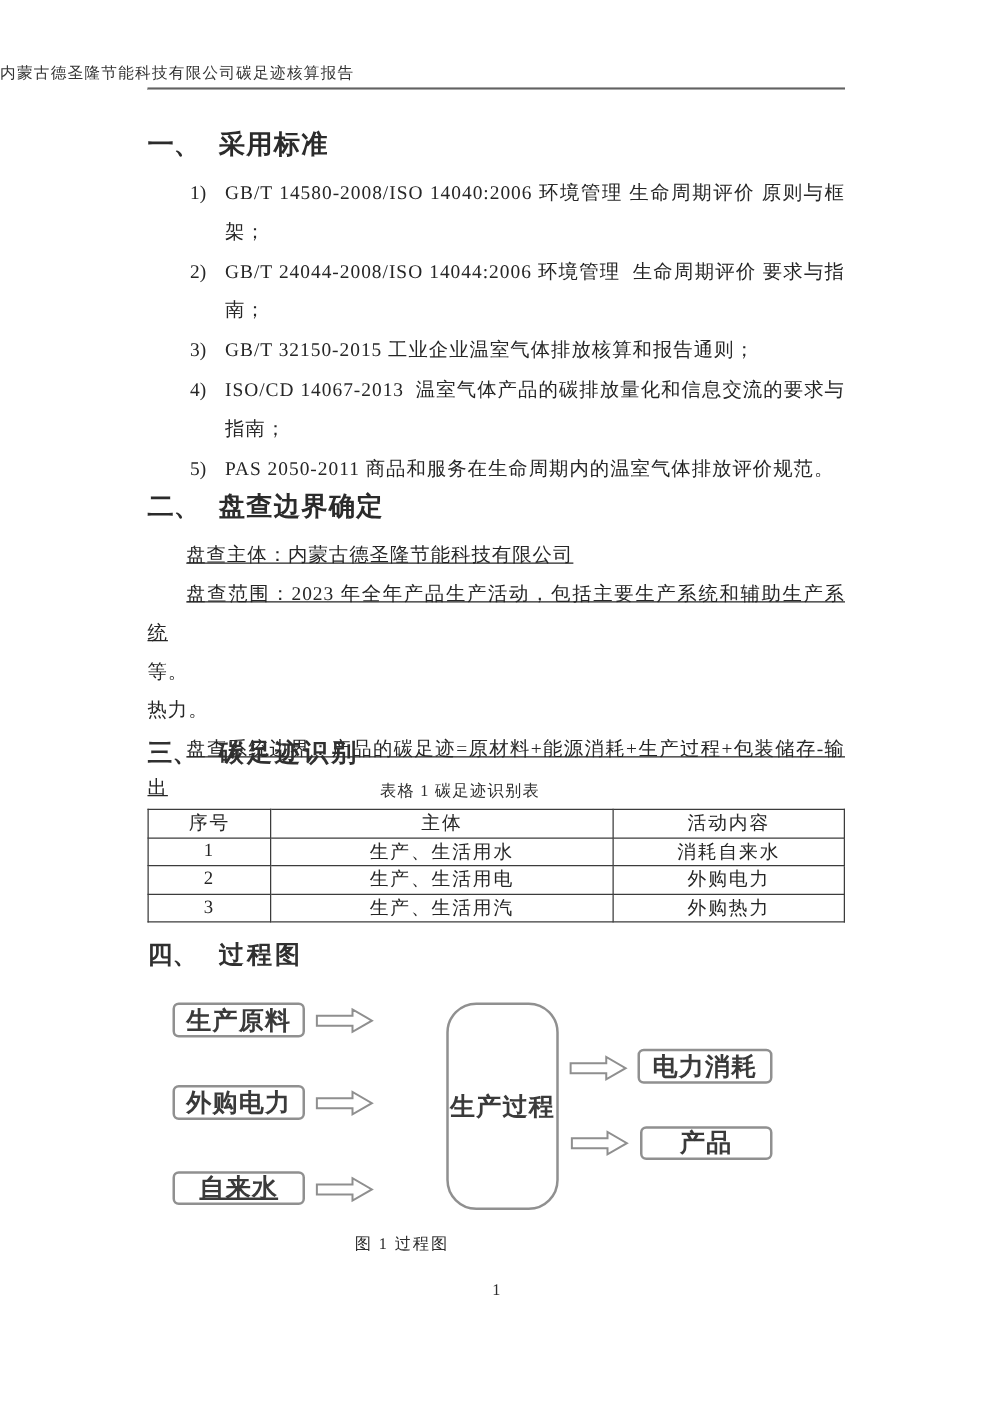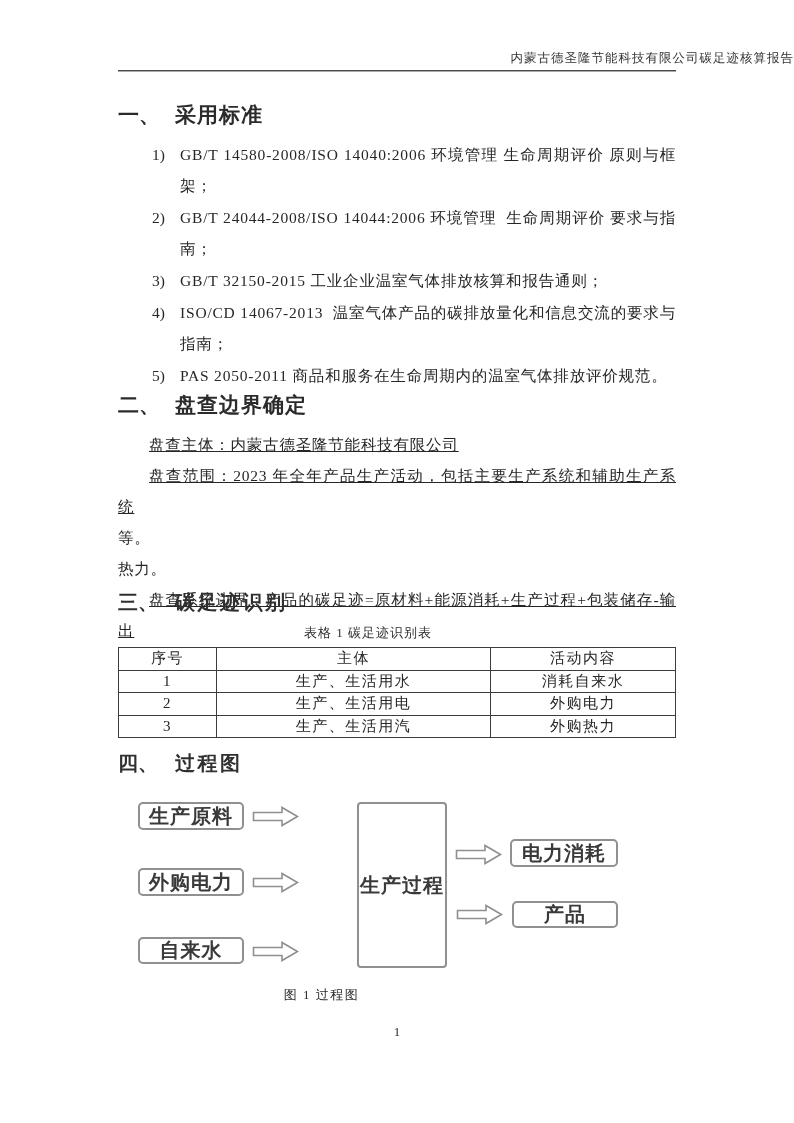--- a/index.html
+++ b/index.html
@@ -4,21 +4,21 @@
 <style>
   * { margin:0; padding:0; box-sizing:border-box; }
   html,body { background:#ffffff; }
   .page {
     position:relative; width:794px; height:1123px; background:#ffffff;
     font-family:"Liberation Serif","DejaVu Serif",serif; color:#262626;
     overflow:hidden; margin:0 auto;
   }
   .abs { position:absolute; }
 
-  .doc-header { top:50px; left:0; width:794px; text-align:right;
+  .doc-header { top:50px; left:0; width:794px; text-align:left;
     font-size:12.5px; letter-spacing:1px; color:#333; }
   .header-rule { top:70px; left:118px; width:558px; height:2px;
     background:#4a4a4a; border-bottom:1px solid #aaa; }
 
   .heading { display:flex; align-items:flex-start; }
   .h-sans { font-family:"Liberation Sans","DejaVu Sans",sans-serif;
     font-weight:700; font-size:21px; color:#2b2b2b; letter-spacing:1px; }
   .h-serif { font-family:"Liberation Serif","DejaVu Serif",serif;
     font-weight:700; font-size:20px; color:#303030; letter-spacing:2.5px; }
   .h-num { width:57px; flex:none; letter-spacing:0; }
@@ -39,21 +39,21 @@
     border-collapse:collapse; table-layout:fixed; position:absolute;
     font-size:15px; }
   table.id-table td, table.id-table th { border:1px solid #3c3c3c;
     height:22.5px; text-align:center; vertical-align:middle;
     font-weight:normal; letter-spacing:1.5px; padding:0; }
 
   .dbox { position:absolute; border:2px solid #909090; border-radius:5px;
     background:#fff; display:flex; align-items:center; justify-content:center;
     font-family:"Liberation Sans","DejaVu Sans",sans-serif; font-weight:700;
     font-size:20px; color:#3a3a3a; letter-spacing:1px; }
-  .dbox-center { border-radius:4px; }
+  .dbox-center { border-radius:24px; }
   .arrow { position:absolute; }
 
   .fig-caption { top:986px; left:0; width:643px; text-align:center;
     font-size:13px; letter-spacing:1.5px; color:#2e2e2e; }
   .page-num { top:1024px; left:0; width:794px; text-align:center;
     font-size:13px; color:#2e2e2e; }
 </style>
 </head>
 <body>
 
@@ -150,21 +150,21 @@
   </table>
 
   <div class="abs heading h-serif" style="top:750px; left:118px; width:558px;">
     <span class="h-num">四、</span>
     <span>过程图</span>
   </div>
 
   <div>
     <div class="dbox" style="left:138px; top:802px; width:106px; height:28px;">生产原料</div>
     <div class="dbox" style="left:138px; top:868px; width:106px; height:28px;">外购电力</div>
-    <div class="dbox" style="left:138px; top:937px; width:106px; height:27px;">自来水</div>
+    <div class="dbox" style="left:138px; top:937px; width:106px; height:27px;text-decoration:underline;">自来水</div>
 
     <svg class="arrow" style="left:252px; top:806px;" width="48" height="21" viewBox="0 0 48 21">
       <polygon points="1.5,6.5 30,6.5 30,1.5 45.5,10.5 30,19.5 30,14.5 1.5,14.5" fill="#ffffff" stroke="#8f8f8f" stroke-width="1.6"></polygon>
     </svg>
     <svg class="arrow" style="left:252px; top:872px;" width="48" height="21" viewBox="0 0 48 21">
       <polygon points="1.5,6.5 30,6.5 30,1.5 45.5,10.5 30,19.5 30,14.5 1.5,14.5" fill="#ffffff" stroke="#8f8f8f" stroke-width="1.6"></polygon>
     </svg>
     <svg class="arrow" style="left:252px; top:941px;" width="48" height="21" viewBox="0 0 48 21">
       <polygon points="1.5,6.5 30,6.5 30,1.5 45.5,10.5 30,19.5 30,14.5 1.5,14.5" fill="#ffffff" stroke="#8f8f8f" stroke-width="1.6"></polygon>
     </svg>

